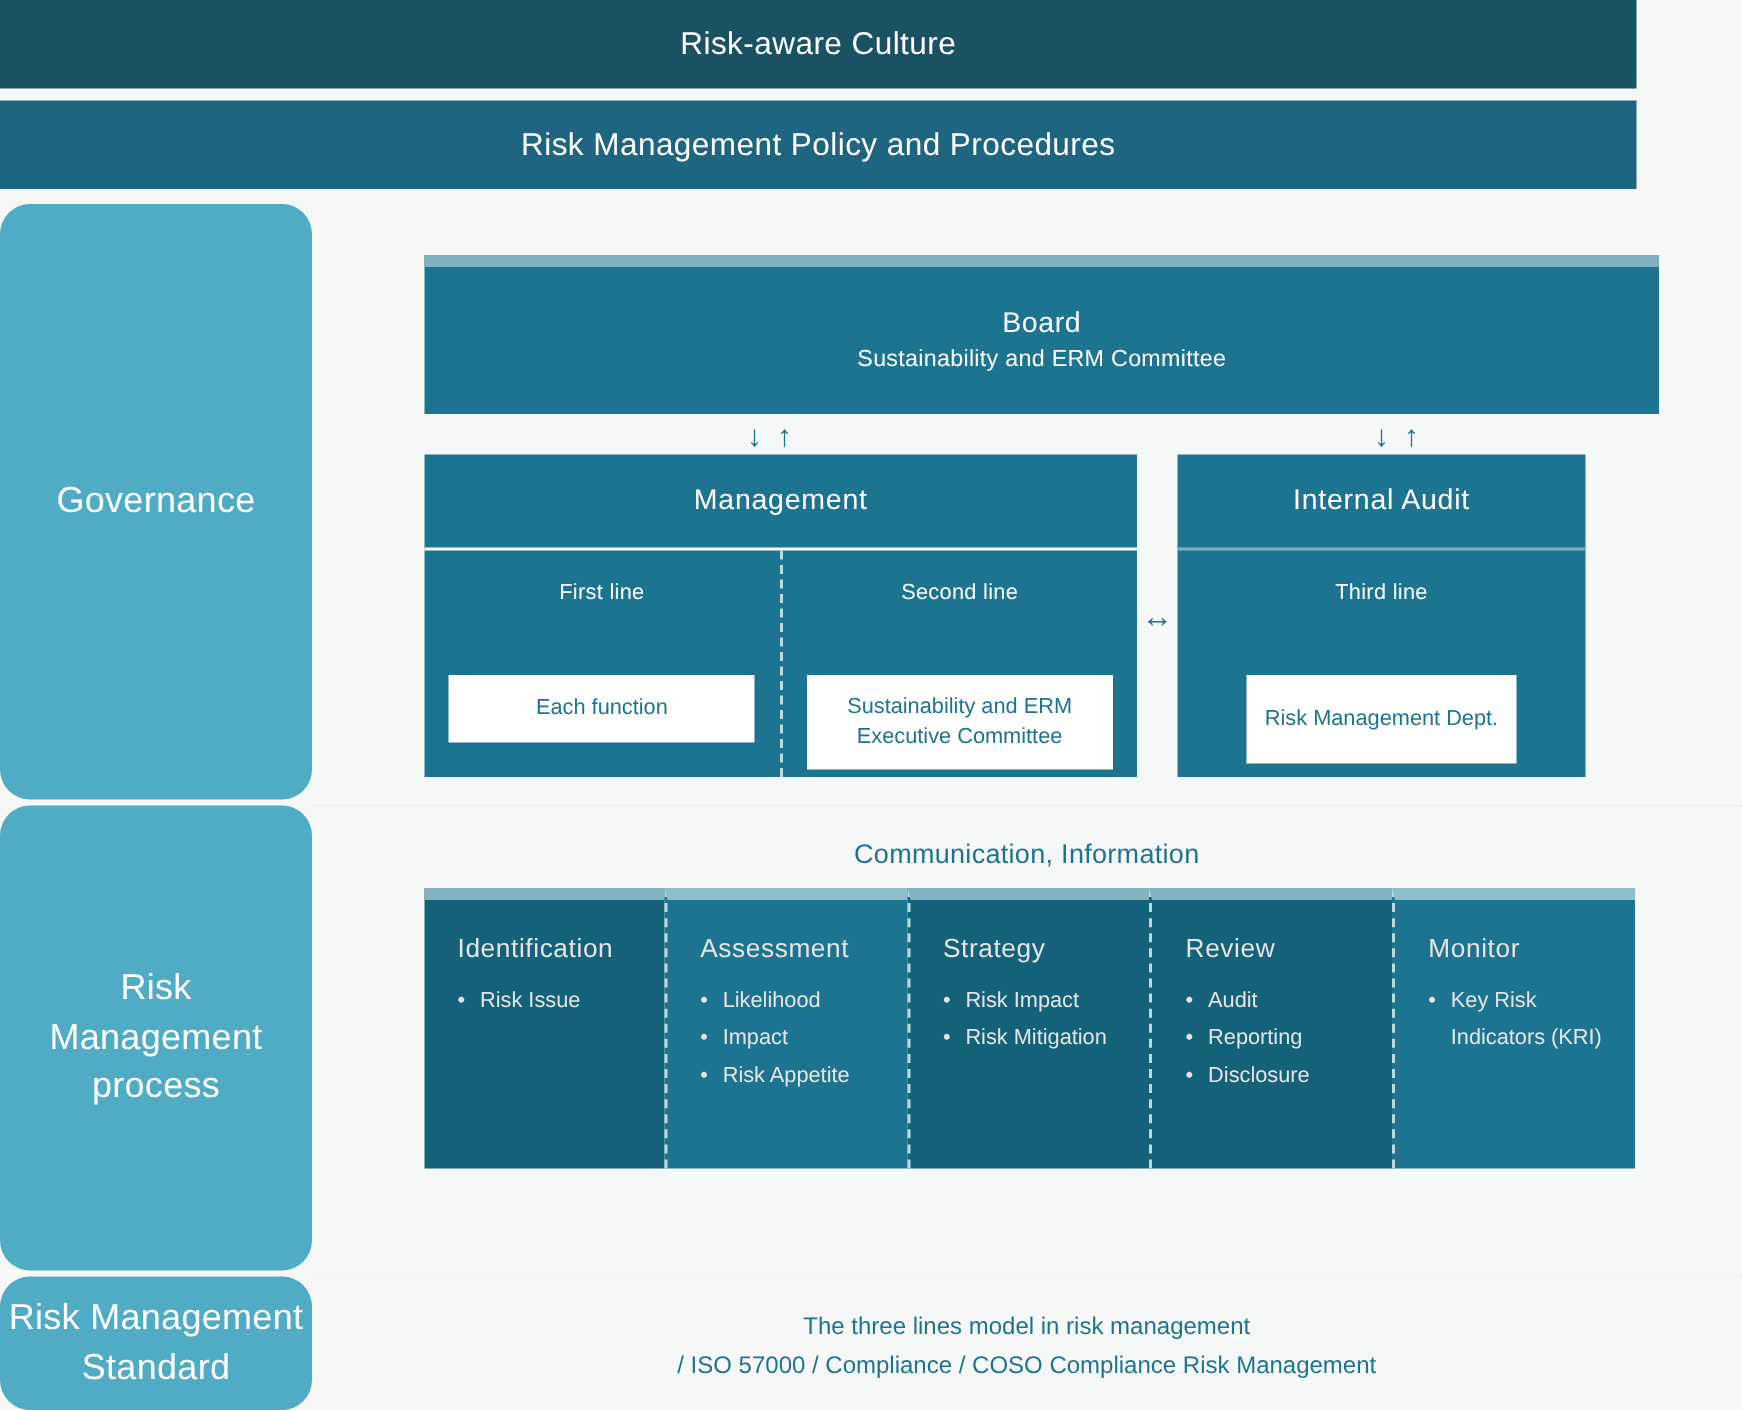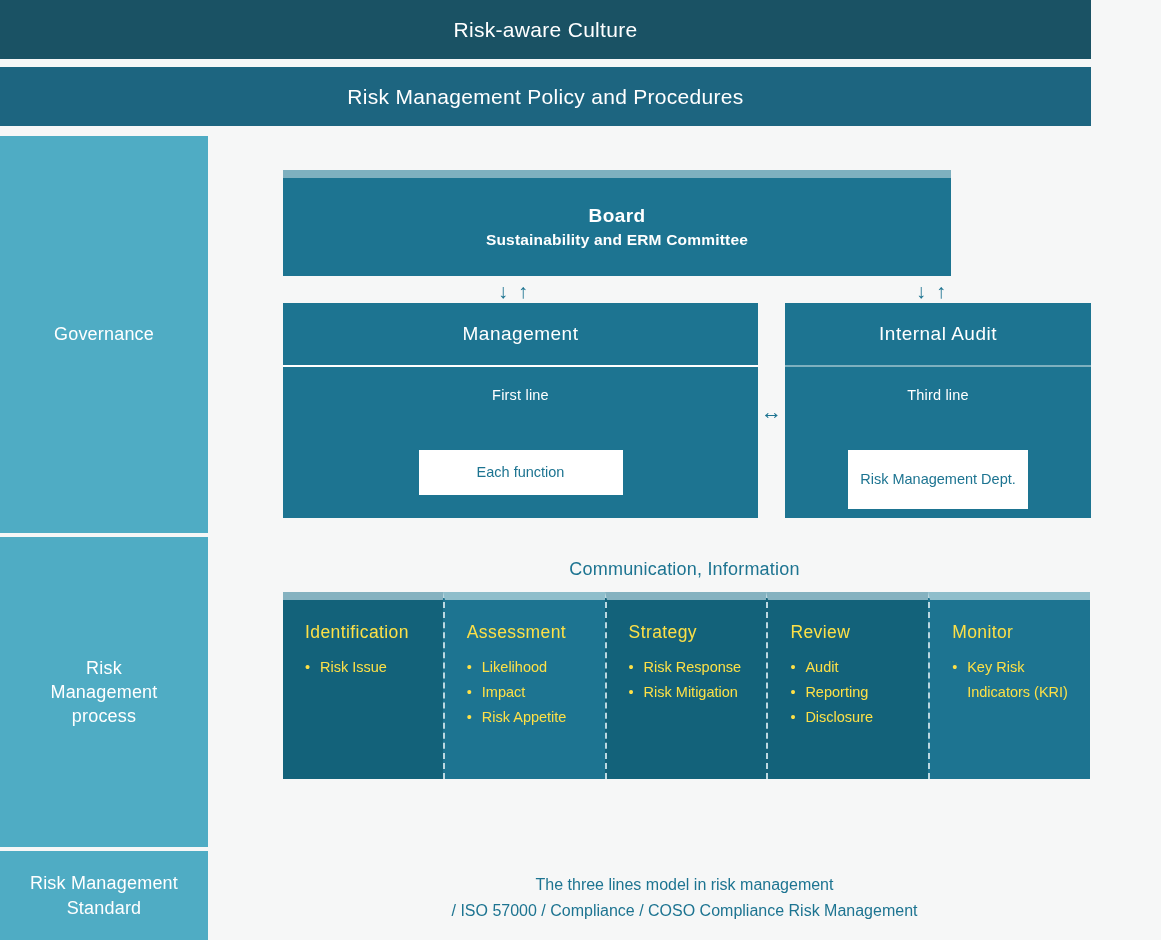--- a/index.html
+++ b/index.html
@@ -53,23 +53,24 @@
   }
   .rail {
     width: 208px;
     flex: 0 0 208px;
     background: #4facc4;
     color: #ffffff;
     display: flex;
     align-items: center;
     justify-content: center;
     text-align: center;
-    font-size: 18px;
+    font-size: 24px;
     line-height: 1.35;
     letter-spacing: .2px;
+    border-radius: 20px;
   }
   .body-col {
     flex: 1 1 auto;
     position: relative;
     background: #f6f7f7;
   }
 
   .sec-governance { top: 136px; height: 397px; }
   .sec-process    { top: 537px; height: 310px; }
   .sec-standard   { top: 851px; height: 89px; }
@@ -82,31 +83,30 @@
     background: #d6d9da;
   }
   .div-1 { top: 537px; }
   .div-2 { top: 851px; }
 
   
   .board {
     position: absolute;
     left: 75px;
     top: 34px;
-    width: 668px;
+    width: 823px;
     background: #1d7491;
     border-top: 8px solid #7eb0bf;
     box-sizing: border-box;
     height: 106px;
     display: flex;
     flex-direction: column;
     align-items: center;
     justify-content: center;
     color: #ffffff;
-    font-weight: bold;
   }
   .board-title {
     font-size: 19px;
     letter-spacing: .4px;
     margin-bottom: 4px;
   }
   .board-sub {
     font-size: 15.5px;
     letter-spacing: .2px;
   }
@@ -128,21 +128,21 @@
     left: 75px;
     top: 167px;
     width: 475px;
     height: 215px;
     background: #1d7491;
   }
   .audit {
     position: absolute;
     left: 577px;
     top: 167px;
-    width: 306px;
+    width: 272px;
     height: 215px;
     background: #1d7491;
   }
   .box-head {
     height: 62px;
     display: flex;
     align-items: center;
     justify-content: center;
     color: #ffffff;
     font-size: 19px;
@@ -216,21 +216,21 @@
     top: 55px;
     width: 807px;
     height: 187px;
     display: flex;
   }
   .proc-col {
     flex: 1 1 0;
     box-sizing: border-box;
     border-top: 8px solid;
     padding: 22px 0 0 22px;
-    color: #fde047;
+    color: #e5e5e5;
   }
   .proc-col + .proc-col { border-left: 2px dashed #bcd8e1; }
   .proc-dark  { background: #13627a; border-top-color: #85b2c0; }
   .proc-light { background: #1d7491; border-top-color: #8fbecb; }
   .proc-title {
     font-size: 17.5px;
     letter-spacing: .4px;
     margin-bottom: 12px;
   }
   .proc-list {
@@ -306,20 +306,24 @@
         <span>↑</span>
       </div>
 
       <div class="mgmt">
         <div class="box-head">Management</div>
         <div class="lanes">
           <div class="lane">
             <div class="lane-title">First line</div>
             <div class="lane-card card-each">Each function</div>
           </div>
+          <div class="lane">
+            <div class="lane-title">Second line</div>
+            <div class="lane-card card-susexe">Sustainability and ERM<br>Executive Committee</div>
+          </div>
         </div>
       </div>
 
       <div class="horiz-arrow">↔</div>
 
       <div class="audit">
         <div class="box-head">Internal Audit</div>
         <div class="lanes">
           <div class="lane">
             <div class="lane-title">Third line</div>
@@ -352,21 +356,21 @@
           <div class="proc-title">Assessment</div>
           <ul class="proc-list">
             <li>Likelihood</li>
             <li>Impact</li>
             <li>Risk Appetite</li>
           </ul>
         </div>
         <div class="proc-col proc-dark">
           <div class="proc-title">Strategy</div>
           <ul class="proc-list">
-            <li>Risk Response</li>
+            <li>Risk Impact</li>
             <li>Risk Mitigation</li>
           </ul>
         </div>
         <div class="proc-col proc-dark">
           <div class="proc-title">Review</div>
           <ul class="proc-list">
             <li>Audit</li>
             <li>Reporting</li>
             <li>Disclosure</li>
           </ul>

